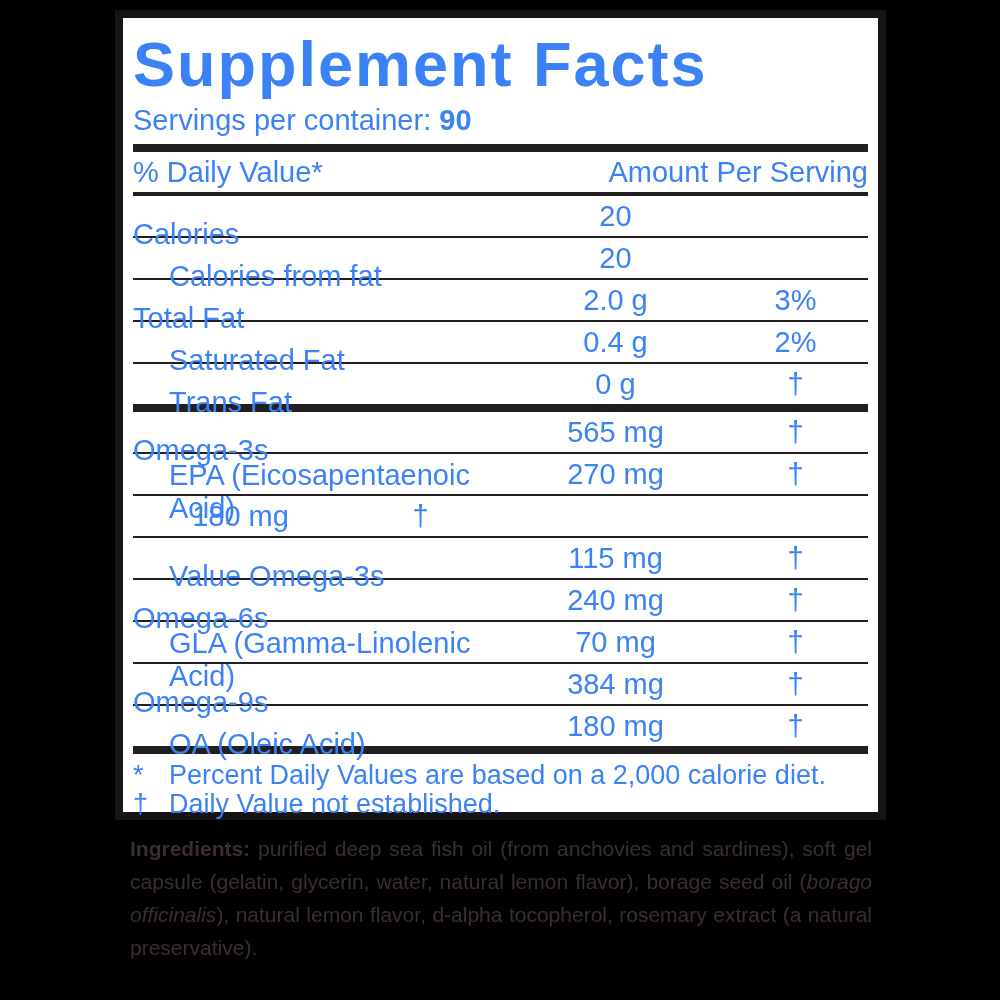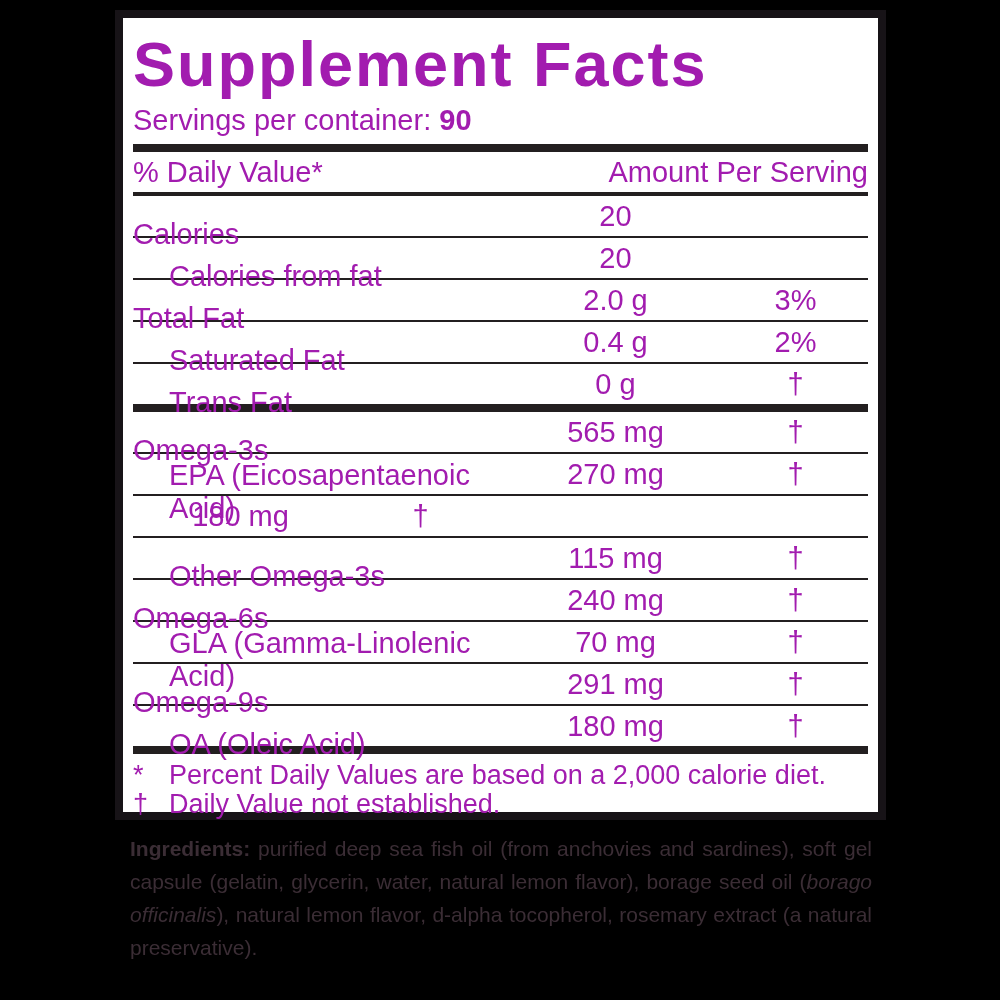--- a/index.html
+++ b/index.html
@@ -10,21 +10,21 @@
     font-family:"Liberation Sans", sans-serif;
     overflow:hidden;
   }
   .panel {
     position:absolute; left:115px; top:10px;
     width:771px; height:810px;
     box-sizing:border-box;
     background:#ffffff;
     border:8px solid #171317;
     padding:0 10px;
-    color:#a21caf;
+    color:#3b82f6;
   }
   .title {
     font-size:63px;
     font-weight:800;
     letter-spacing:2px;
     line-height:72px;
     padding-top:10px;
     white-space:nowrap;
   }
   .serving-row {
@@ -130,37 +130,37 @@
   <div class="row indent">
     <span class="name">EPA (Eicosapentaenoic Acid)</span>
     <span class="amount">270 mg</span>
     <span class="dv">†</span>
   </div>
   <div class="row indent">
     <span class="amount">180 mg</span>
     <span class="dv">†</span>
   </div>
   <div class="row indent">
-    <span class="name">Other Omega-3s</span>
+    <span class="name">Value Omega-3s</span>
     <span class="amount">115 mg</span>
     <span class="dv">†</span>
   </div>
   <div class="row">
     <span class="name">Omega-6s</span>
     <span class="amount">240 mg</span>
     <span class="dv">†</span>
   </div>
   <div class="row indent">
     <span class="name">GLA (Gamma-Linolenic Acid)</span>
     <span class="amount">70 mg</span>
     <span class="dv">†</span>
   </div>
   <div class="row">
     <span class="name">Omega-9s</span>
-    <span class="amount">291 mg</span>
+    <span class="amount">384 mg</span>
     <span class="dv">†</span>
   </div>
   <div class="row indent noline">
     <span class="name">OA (Oleic Acid)</span>
     <span class="amount">180 mg</span>
     <span class="dv">†</span>
   </div>
 
   <div class="thickbar"></div>
 

